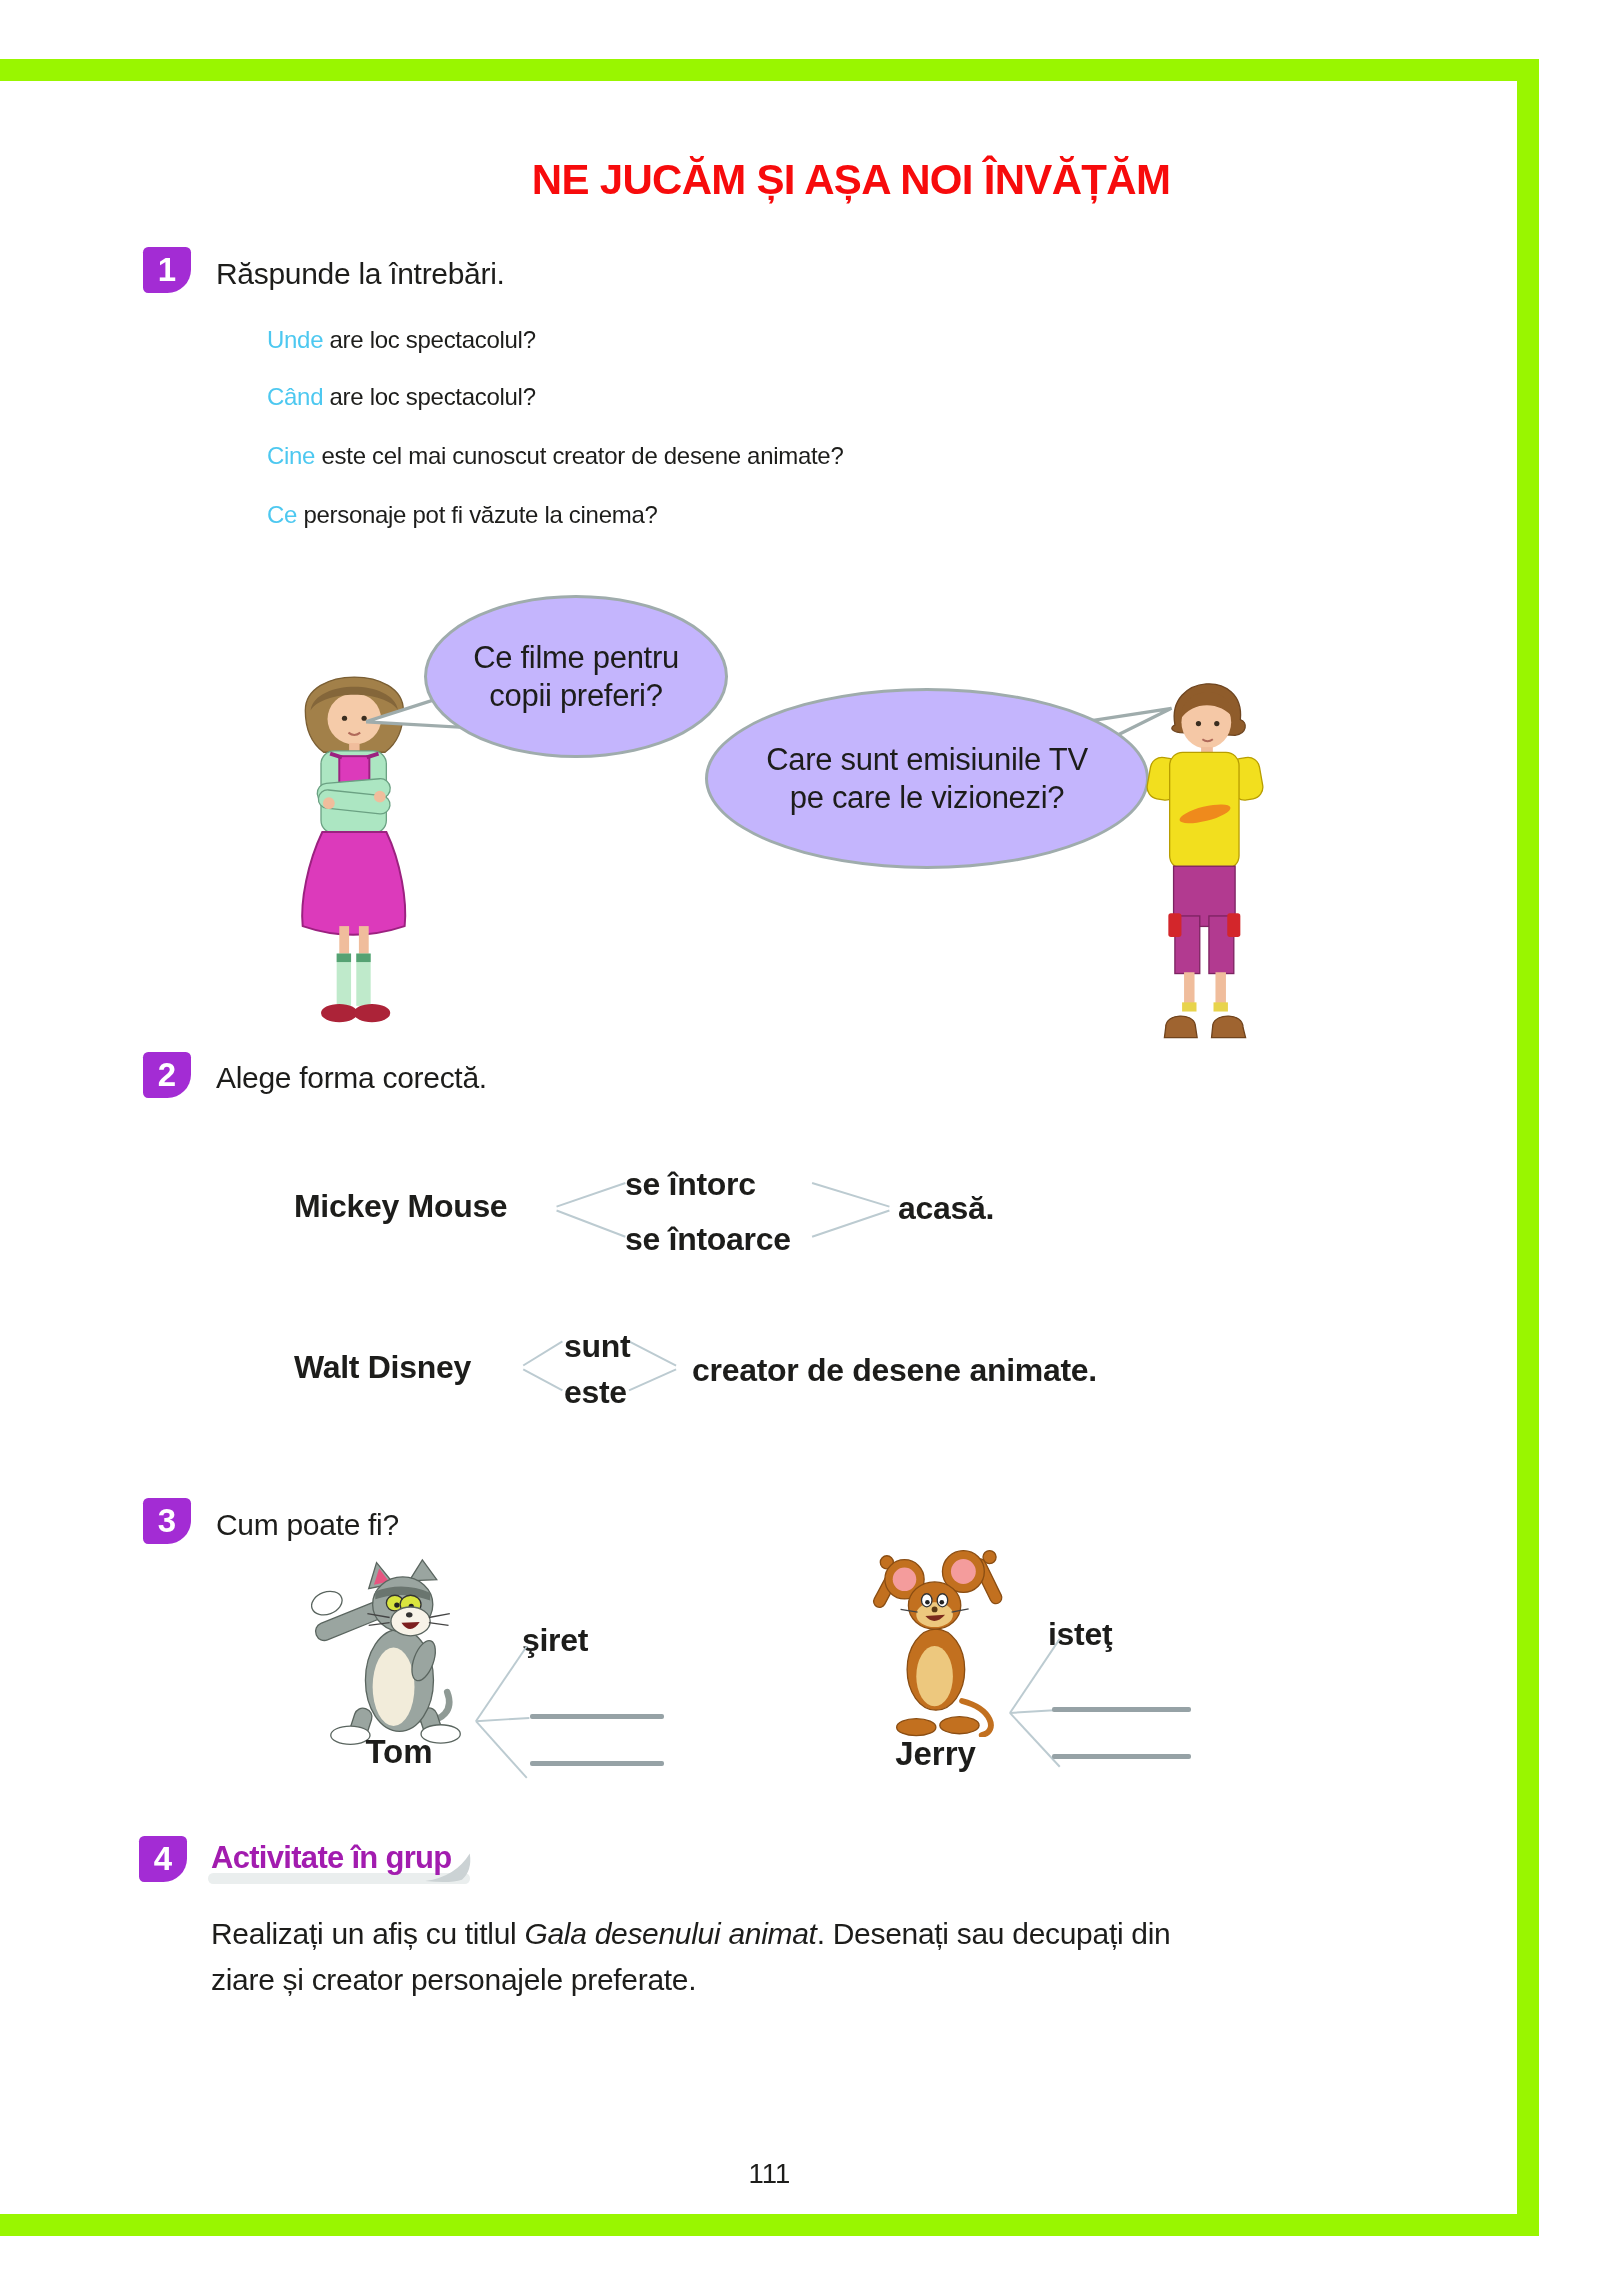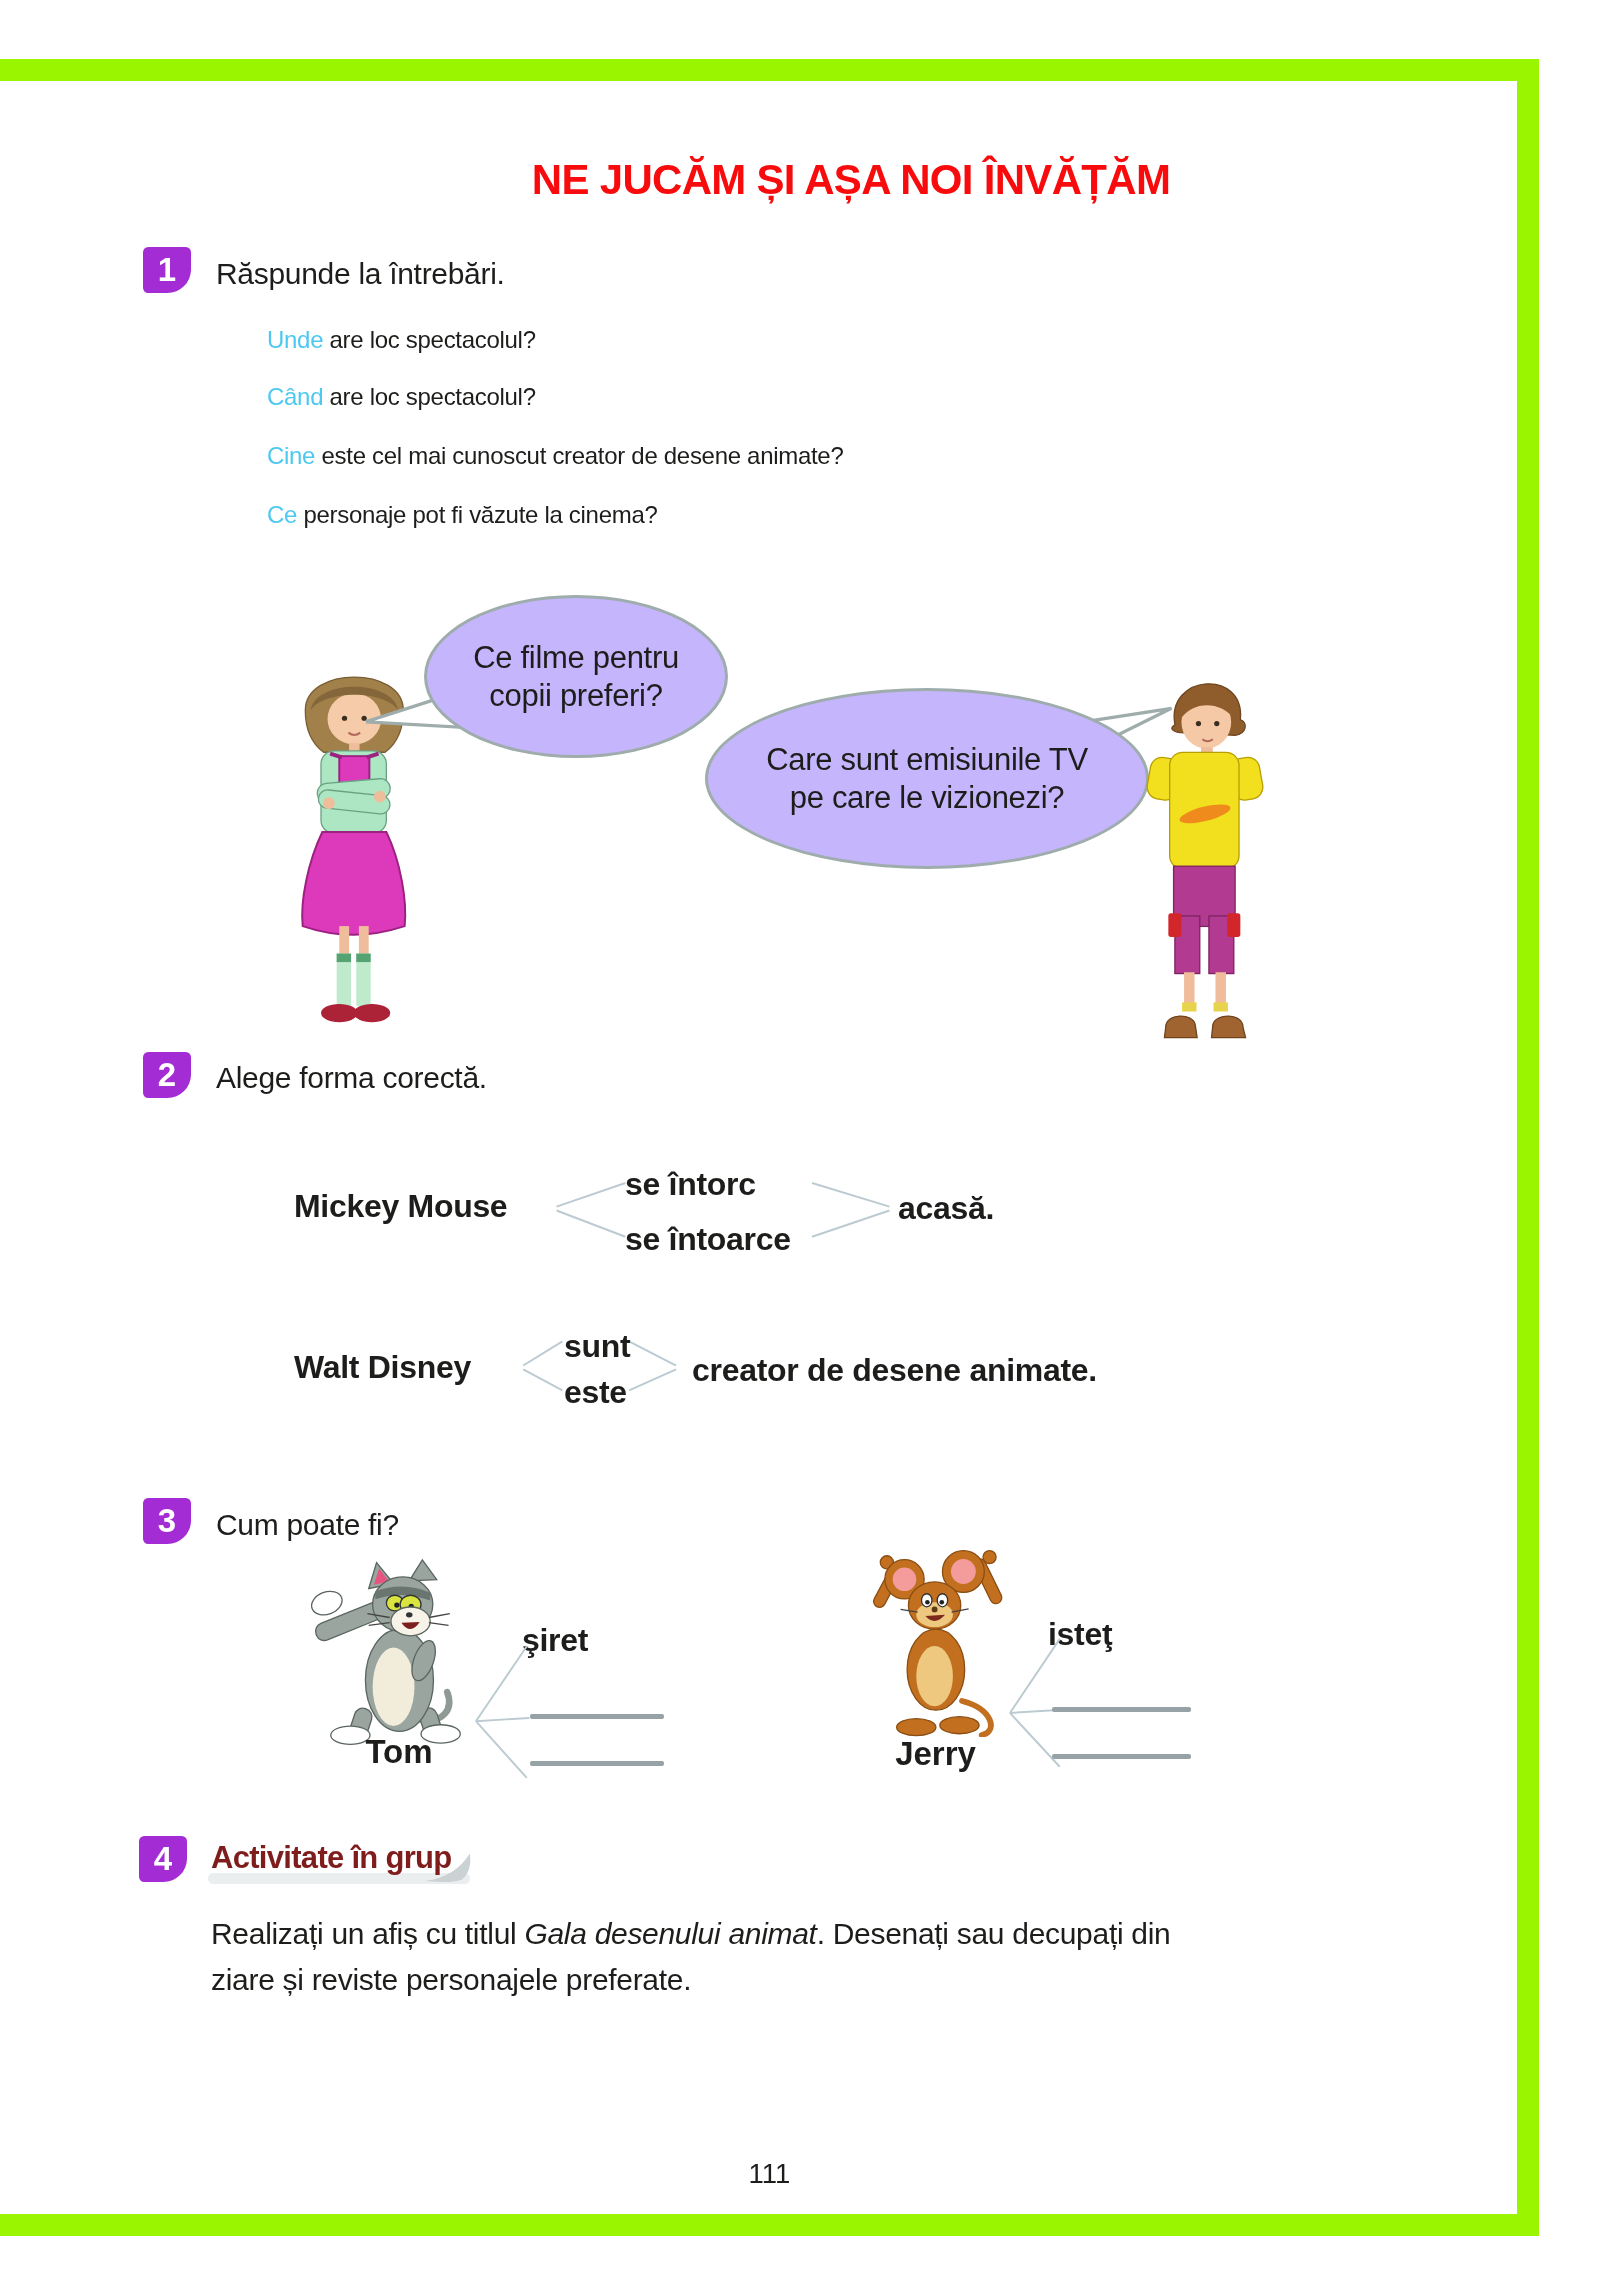--- a/index.html
+++ b/index.html
@@ -15,21 +15,21 @@
   .heading{font-size:30px;letter-spacing:-0.3px;}
   .qline{font-size:24px;letter-spacing:-0.3px;white-space:nowrap;}
   .qword{color:#4DC8F0;}
   .title{font-size:42px;font-weight:bold;color:#F70B0C;letter-spacing:-0.7px;white-space:nowrap;text-align:center;}
   .bubble{background:#c4b5fd;border:3.3px solid #9FACAC;border-radius:50%;
           display:flex;flex-direction:column;align-items:center;justify-content:center;
           font-size:31px;line-height:1.22;text-align:center;letter-spacing:-0.3px;}
   .bold48{font-size:32px;font-weight:bold;letter-spacing:-0.3px;white-space:nowrap;}
   .charlabel{font-size:33px;font-weight:bold;text-align:center;}
   .blank{background:#96A2A6;height:5.2px;border-radius:2px;}
-  .activity{font-size:31px;font-weight:bold;color:#7f1d1d;letter-spacing:-0.7px;white-space:nowrap;}
+  .activity{font-size:31px;font-weight:bold;color:#a21caf;letter-spacing:-0.7px;white-space:nowrap;}
   .para{font-size:30px;line-height:1.52;letter-spacing:-0.3px;}
   .pagenum{font-size:27.5px;text-align:center;}
   svg{display:block;}
 </style>
 </head>
 <body>
 
 <div id="page">
 
   <div class="abs bar" style="left:0;top:59px;width:1539px;height:22px;"></div>
@@ -253,19 +253,19 @@
     <span>4</span>
   </div>
   <div class="abs" style="left:208px;top:1873px;width:262px;height:10.5px;background:#EAEEEE;border-radius:5.2px;"></div>
   <div class="abs activity" style="left:211px;top:1840px;">Activitate în grup</div>
   <svg class="abs" style="left:424px;top:1851px;" width="51" height="34" viewBox="0 0 78 52">
     <path d="M2,46 Q48,40 70,4 Q74,30 58,44 Q40,50 2,46 Z" fill="#CBD2D4"></path>
   </svg>
 
   <div class="abs para" style="left:211px;top:1911px;width:1309px;">
     <span>Realizați un afiș cu titlul </span><em>Gala desenului animat</em><span>. Desenați sau decupați din</span><br>
-    <span>ziare și reviste personajele preferate.</span>
+    <span>ziare și creator personajele preferate.</span>
   </div>
 
   <div class="abs pagenum" style="left:0;top:2158px;width:1539px;">111</div>
 
 </div>
 
 
 </body></html>

